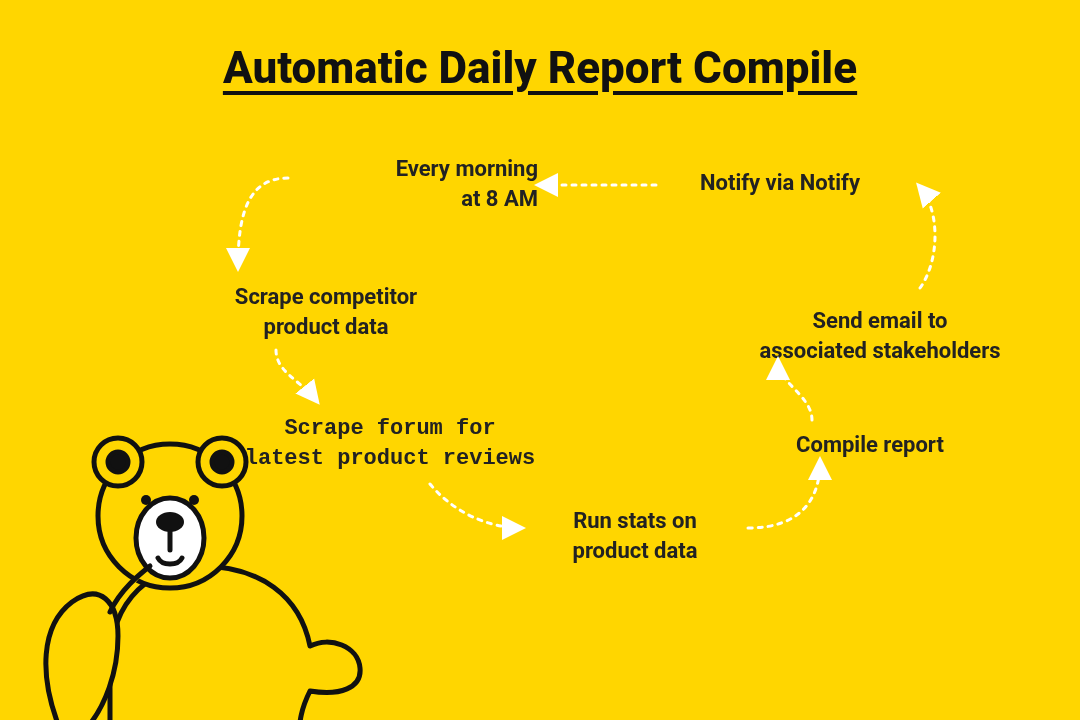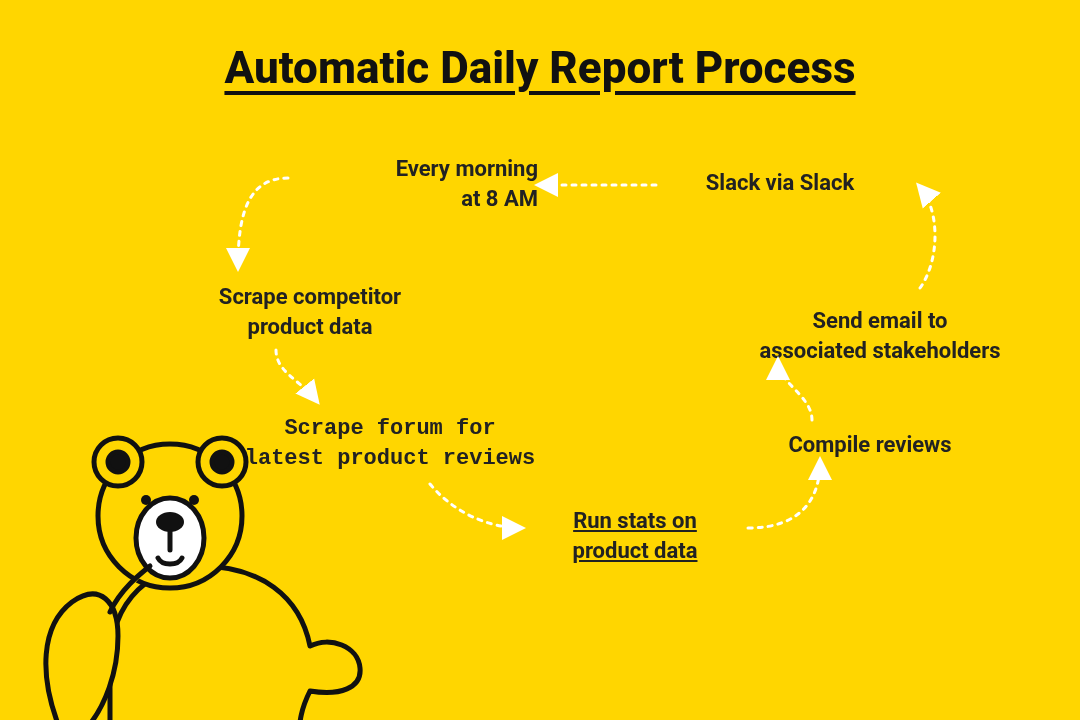--- a/index.html
+++ b/index.html
@@ -40,29 +40,29 @@
     position: absolute;
     left: 0;
     bottom: -6px;
     width: 390px;
     height: 360px;
   }
 </style>
 </head>
 <body>
 
-<h1 class="title">Automatic Daily Report Process</h1>
+<h1 class="title">Automatic Daily Report Compile</h1>
 
 <div class="step" style="left:278px; top:154px; width:260px;text-align:right;">Every morning<br>at 8 AM</div>
-<div class="step" style="left:180px; top:282px; width:260px;">Scrape competitor<br>product data</div>
+<div class="step" style="left:196px; top:282px; width:260px;">Scrape competitor<br>product data</div>
 <div class="step" style="left:240px; top:414px; width:300px;font-family:Liberation Mono, monospace;">Scrape forum for<br>latest product reviews</div>
-<div class="step" style="left:520px; top:506px; width:230px;text-decoration:underline;">Run stats on<br>product data</div>
-<div class="step" style="left:760px; top:430px; width:220px;">Compile reviews</div>
+<div class="step" style="left:520px; top:506px; width:230px;">Run stats on<br>product data</div>
+<div class="step" style="left:760px; top:430px; width:220px;">Compile report</div>
 <div class="step" style="left:720px; top:306px; width:320px;">Send email to<br>associated stakeholders</div>
-<div class="step" style="left:650px; top:168px; width:260px;">Slack via Slack</div>
+<div class="step" style="left:650px; top:168px; width:260px;">Notify via Notify</div>
 
 <svg class="arrows" viewBox="0 0 1080 720">
   <defs>
     <marker id="arrowhead" markerWidth="10" markerHeight="10" refX="6" refY="5" orient="auto">
       <path d="M0,1 L8,5 L0,9 Z" fill="#ffffff"></path>
     </marker>
   </defs>
   <g stroke="#ffffff" stroke-width="3" stroke-dasharray="4 6" fill="none" stroke-linecap="round" marker-end="url(#arrowhead)">
 
     <path d="M288 178 C 250 178, 238 210, 238 266"></path>

